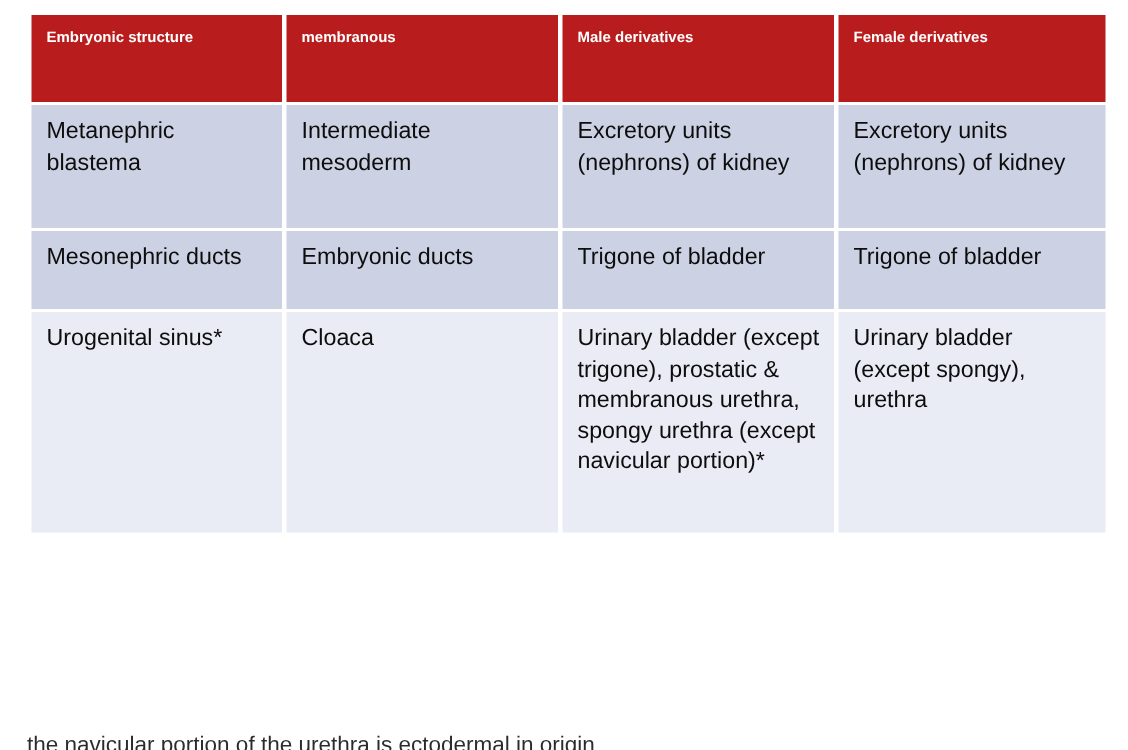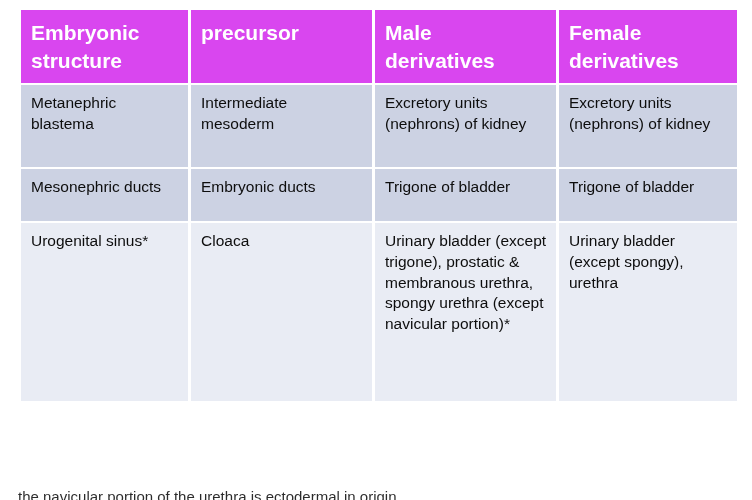--- a/index.html
+++ b/index.html
@@ -29,24 +29,24 @@
     width: 719px;
     table-layout: fixed;
   }
 
   col.c1 { width: 167px; }
   col.c2 { width: 181px; }
   col.c3 { width: 181px; }
   col.c4 { width: 178px; }
 
   thead th {
-    background: #d946ef;
+    background: #b91c1c;
     color: #ffffff;
     font-weight: bold;
-    font-size: 21px;
+    font-size: 10px;
     line-height: 1.32;
     text-align: left;
     vertical-align: top;
     padding: 9px 9px 9px 10px;
     height: 58px;
   }
 
   tbody td {
     font-size: 15.5px;
     line-height: 1.33;
@@ -56,21 +56,21 @@
     padding: 8px 9px 10px 10px;
     font-weight: normal;
   }
 
   tbody tr.tint-dark td { background: #ccd2e3; }
   tbody tr.tint-light td { background: #e9ecf4; }
 
   tbody tr.r1 td { height: 82px; }
   tbody tr.r2 td { height: 79px; }
   tbody tr.r3 td { height: 52px; }
-  tbody tr.r4 td { height: 178px; }
+  tbody tr.r4 td { height: 147px; }
 
   
   #footnote-clip {
     position: absolute;
     left: 18px;
     top: 489px;
     width: 700px;
     height: 13px;
     overflow: hidden;
   }
@@ -91,21 +91,21 @@
   <table class="derivatives-table">
     <colgroup>
       <col class="c1">
       <col class="c2">
       <col class="c3">
       <col class="c4">
     </colgroup>
     <thead>
       <tr>
         <th>Embryonic structure</th>
-        <th>precursor</th>
+        <th>membranous</th>
         <th>Male derivatives</th>
         <th>Female derivatives</th>
       </tr>
     </thead>
     <tbody>
       <tr class="tint-dark r1">
         <td>Metanephric blastema</td>
         <td>Intermediate mesoderm</td>
         <td>Excretory units (nephrons) of kidney</td>
         <td>Excretory units (nephrons) of kidney</td>

